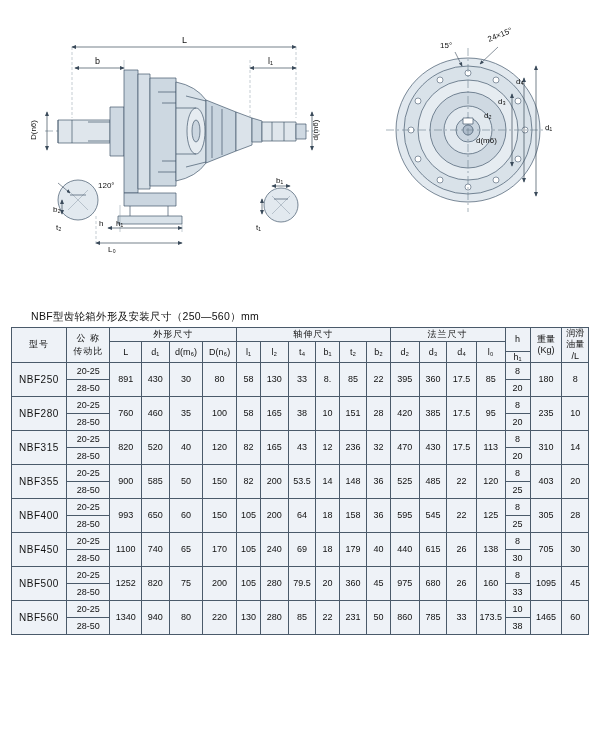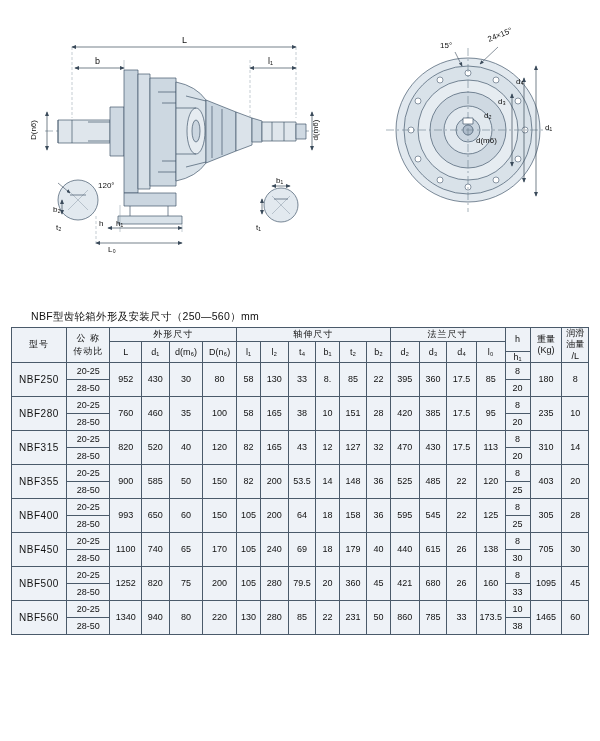--- a/index.html
+++ b/index.html
@@ -246,21 +246,21 @@
       <th rowspan="2" class="num">l₀</th>
     </tr>
     <tr>
       <th class="hcell">h₁</th>
     </tr>
   </thead>
   <tbody>
       <tr class="r-h">
         <td rowspan="2" class="modelcell">NBF250</td>
         <td class="ratio">20-25</td>
-        <td rowspan="2" class="num">952</td>
+        <td rowspan="2" class="num">891</td>
         <td rowspan="2" class="num">430</td>
         <td rowspan="2" class="num">30</td>
         <td rowspan="2" class="num">80</td>
         <td rowspan="2" class="num">58</td>
         <td rowspan="2" class="num">130</td>
         <td rowspan="2" class="num">33</td>
         <td rowspan="2" class="num">8.</td>
         <td rowspan="2" class="num">85</td>
         <td rowspan="2" class="num">22</td>
         <td rowspan="2" class="num">395</td>
@@ -304,21 +304,21 @@
         <td rowspan="2" class="modelcell">NBF315</td>
         <td class="ratio">20-25</td>
         <td rowspan="2" class="num">820</td>
         <td rowspan="2" class="num">520</td>
         <td rowspan="2" class="num">40</td>
         <td rowspan="2" class="num">120</td>
         <td rowspan="2" class="num">82</td>
         <td rowspan="2" class="num">165</td>
         <td rowspan="2" class="num">43</td>
         <td rowspan="2" class="num">12</td>
-        <td rowspan="2" class="num">127</td>
+        <td rowspan="2" class="num">236</td>
         <td rowspan="2" class="num">32</td>
         <td rowspan="2" class="num">470</td>
         <td rowspan="2" class="num">430</td>
         <td rowspan="2" class="num">17.5</td>
         <td rowspan="2" class="num">113</td>
         <td class="hcell">8</td>
         <td rowspan="2" class="num">310</td>
         <td rowspan="2" class="num">14</td>
       </tr>
       <tr class="r-h">
@@ -406,21 +406,21 @@
         <td rowspan="2" class="num">1252</td>
         <td rowspan="2" class="num">820</td>
         <td rowspan="2" class="num">75</td>
         <td rowspan="2" class="num">200</td>
         <td rowspan="2" class="num">105</td>
         <td rowspan="2" class="num">280</td>
         <td rowspan="2" class="num">79.5</td>
         <td rowspan="2" class="num">20</td>
         <td rowspan="2" class="num">360</td>
         <td rowspan="2" class="num">45</td>
-        <td rowspan="2" class="num">421</td>
+        <td rowspan="2" class="num">975</td>
         <td rowspan="2" class="num">680</td>
         <td rowspan="2" class="num">26</td>
         <td rowspan="2" class="num">160</td>
         <td class="hcell">8</td>
         <td rowspan="2" class="num">1095</td>
         <td rowspan="2" class="num">45</td>
       </tr>
       <tr class="r-h">
         <td class="ratio">28-50</td>
         <td class="hcell">33</td>

